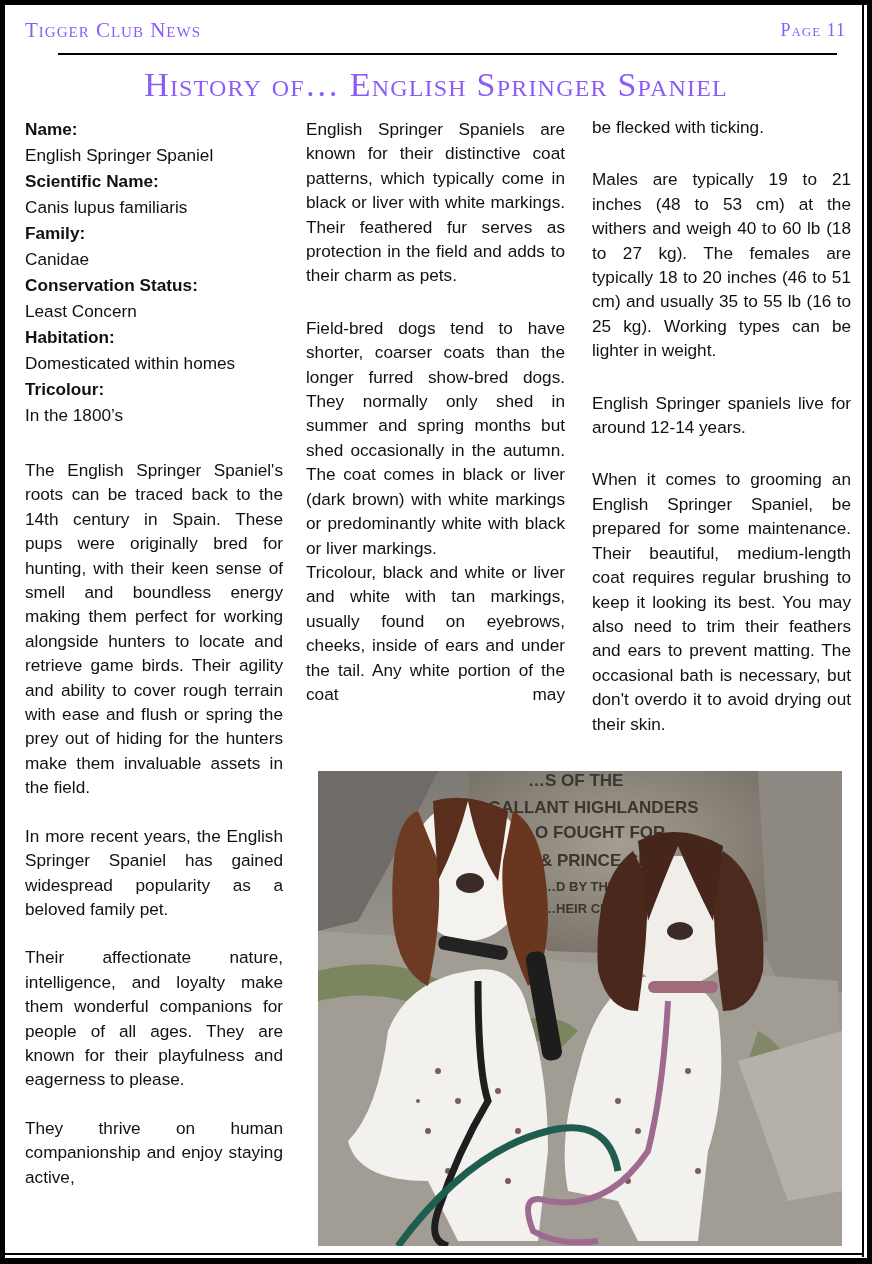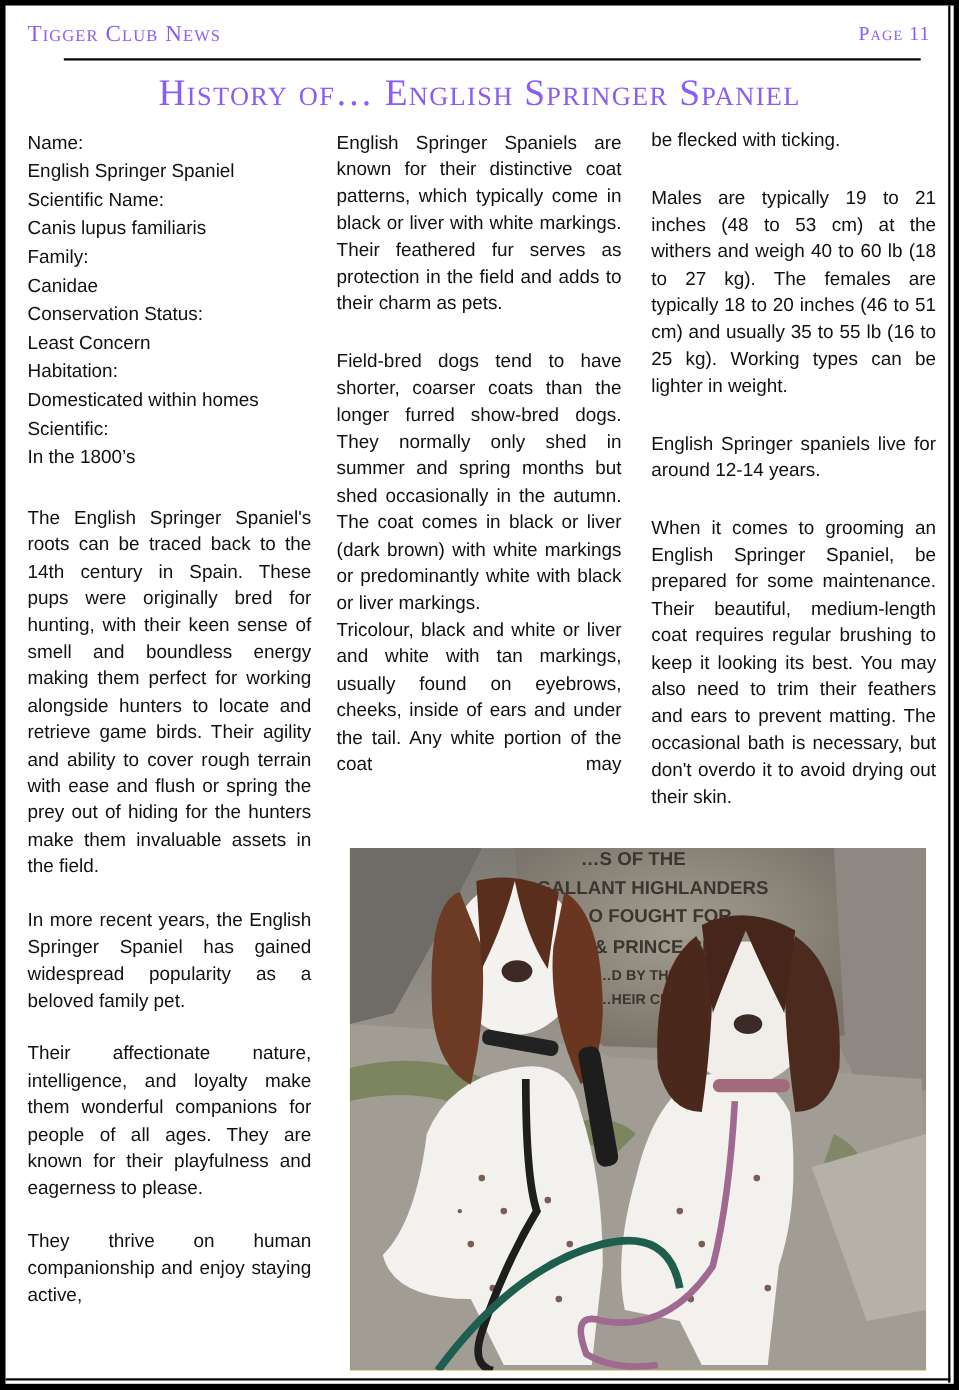--- a/index.html
+++ b/index.html
@@ -16,21 +16,21 @@
   .header-right { position: absolute; right: 26px; top: 20px; font-size: 18px; margin-left: 36px; }
   .header-rule { position: absolute; left: 58px; top: 53px; width: 779px; height: 2px; background: #000; }
   .title { position: absolute; left: 0; width: 872px; top: 66px; text-align: center; font-size: 34px; letter-spacing: 1.2px; }
 
   .col { position: absolute; font-family: "Liberation Sans", "DejaVu Sans", sans-serif; font-size: 17.2px; line-height: 24.4px; color: #111; text-align: justify; }
   .col p { margin: 0; }
   .col .gap { height: 24px; }
   .col-1 { left: 25px; top: 116px; width: 258px; }
   .col-2 { left: 306px; top: 117px; width: 259px; }
   .col-3 { left: 592px; top: 115px; width: 259px; }
-  .facts .label { font-weight: normal; display: block; line-height: 26px; }
+  .facts .label { font-weight: bold; display: block; line-height: 26px; }
   .facts .value { display: block; line-height: 26px; }
   .last-line-justify { text-align-last: justify; }
 
   .photo { position: absolute; left: 318px; top: 771px; width: 524px; height: 475px; overflow: hidden; background: #fde047; }
   .photo svg { display: block; width: 524px; height: 475px; }
 </style>
 </head>
 <body>
 
 <div class="frame-top"></div>
@@ -51,21 +51,21 @@
     <span class="label">Name:</span>
     <span class="value">English Springer Spaniel</span>
     <span class="label">Scientific Name:</span>
     <span class="value">Canis lupus familiaris</span>
     <span class="label">Family:</span>
     <span class="value">Canidae</span>
     <span class="label">Conservation Status:</span>
     <span class="value">Least Concern</span>
     <span class="label">Habitation:</span>
     <span class="value">Domesticated within homes</span>
-    <span class="label">Scientific:</span>
+    <span class="label">Tricolour:</span>
     <span class="value">In the 1800’s</span>
   </div>
   <div class="gap" style="height:30px"></div>
   <p>The English Springer Spaniel's roots can be traced back to the 14th century in Spain. These pups were originally bred for hunting, with their keen sense of smell and boundless energy making them perfect for working alongside hunters to locate and retrieve game birds. Their agility and ability to cover rough terrain with ease and flush or spring the prey out of hiding for the hunters make them invaluable assets in the field.</p>
   <div class="gap"></div>
   <p>In more recent years, the English Springer Spaniel has gained widespread popularity as a beloved family pet.</p>
   <div class="gap"></div>
   <p>Their affectionate nature, intelligence, and loyalty make them wonderful companions for people of all ages. They are known for their playfulness and eagerness to please.</p>
   <div class="gap"></div>
   <p class="last-line-justify">They thrive on human companionship and enjoy staying active,</p>

